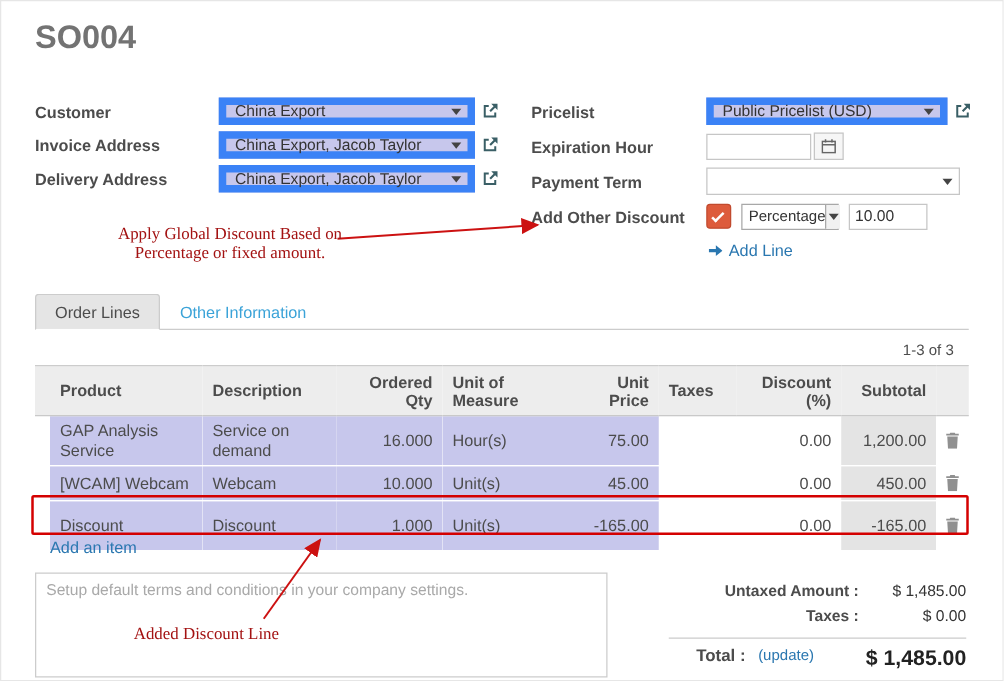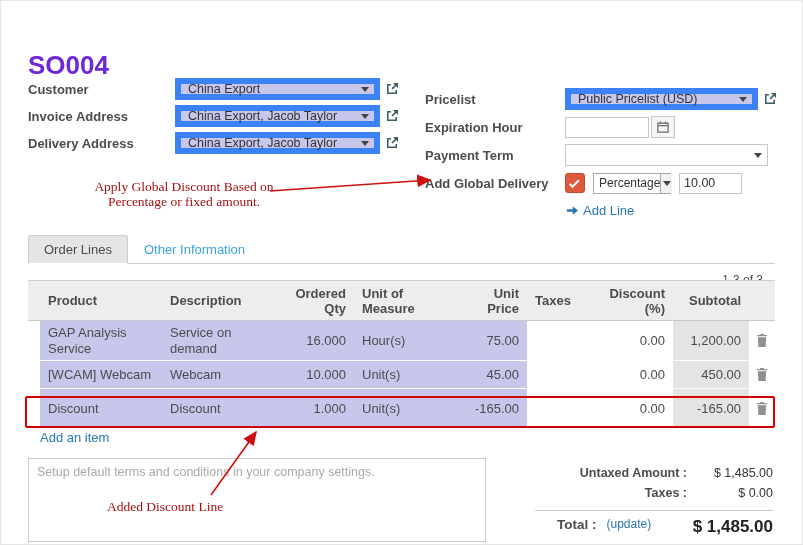--- a/index.html
+++ b/index.html
@@ -1,24 +1,24 @@
 <!DOCTYPE html>
 <html style="--lavender: #c7c7ec; --header-gray: #ededed; --readonly-gray: #e4e4e4; --link: #2a77b0; --tab-link: #3ba3d8; --annotation: #a31212; --arrow: #cc1111; --checkbox: #dd5b3c;"><head>
 <meta charset="utf-8">
 <style>
   * { margin:0; padding:0; box-sizing:border-box; }
   html,body { background:#fff; }
   body { font-family:"Liberation Sans", sans-serif; width:803px; height:545px; }
   .page { position:relative; width:803px; height:545px; background:#fff; overflow:hidden; box-shadow: inset 0 0 0 1px #e6e6e6; }
 
-  .title { position:absolute; left:28px; top:14px; font-size:26px; font-weight:bold; color:#6d28d9;margin-top:36px; }
+  .title { position:absolute; left:28px; top:14px; font-size:26px; font-weight:bold; color:#737373; }
 
   .fgroup { position:absolute; }
   #form-left { left:28px; top:78px; width:375px; }
-  #form-right { left:425px; top:88px; width:352px; }
+  #form-right { left:425px; top:78px; width:352px; }
   .frow { display:flex; align-items:center; height:22px; margin-bottom:5px; }
   #form-right .frow { margin-bottom:6px; }
   .flabel { width:147px; flex:none; font-weight:bold; font-size:13px; color:#4c4c4c; }
   #form-right .flabel { width:140px; }
 
   .m2o { display:flex; align-items:center; height:22px; background:var(--lavender,#c7c7ec); border:6px solid #3b82f6; padding:0 4px 0 7px; font-size:12.5px; color:#333; }
   .m2o .val { flex:1; white-space:nowrap; overflow:hidden; }
   .w-left { width:205px; }
   .w-pricelist { width:201px;gap:15px; }
   .caret { width:11px; display:flex; justify-content:center; align-items:center; flex:none; }
@@ -39,21 +39,21 @@
   .add-line-row { padding-left:142px; height:20px; display:flex; align-items:center; margin-top:3px; }
   .blue-link { color:var(--link,#2a77b0); font-size:13px; text-decoration:none; cursor:pointer; display:inline-flex; align-items:center; gap:5px; }
 
   .tabs { position:absolute; left:28px; top:237px; width:747px; height:27px; border-bottom:1px solid #ccc; display:flex; align-items:flex-end; }
   .tab { font-size:13px; padding:6px 15px; margin-bottom:-1px; cursor:pointer; }
   .tab.active { background:#e5e5e5; border:1px solid #ccc; border-bottom-color:#fff; border-radius:3px 3px 0 0; color:#4c4c4c; }
   .tab.inactive { color:var(--tab-link,#3ba3d8); border:1px solid transparent; }
 
   .pager { position:absolute; right:40px; top:273px; font-size:12px; color:#4c4c4c; }
 
-  table.lines { position:absolute; left:28px; top:280px; width:747px; border-collapse:collapse; table-layout:fixed; font-size:13px; color:#4c4c4c; }
+  table.lines { position:absolute; left:28px; top:292px; width:747px; border-collapse:collapse; table-layout:fixed; font-size:13px; color:#4c4c4c; }
   .lines thead th { height:40px; background:var(--header-gray,#ededed); border-top:1px solid #ccc; border-bottom:1px solid #c9c9c9; font-weight:bold; padding:0 8px; text-align:left; vertical-align:middle; cursor:pointer; }
   .lines th.num { text-align:right; }
   .lines td { padding:0 8px; vertical-align:middle; border-bottom:1px solid #fff; overflow:hidden; }
   tr.r1 td { height:40px; line-height:16px; }
   tr.r2 td { height:28px; }
   tr.r3 td { height:40px; }
   td.lav { background:var(--lavender,#c7c7ec); }
   td.num { text-align:right; }
   td.ro { background:var(--readonly-gray,#e4e4e4); }
   td.handle, td.trash { background:#fff; padding:0; }
@@ -158,21 +158,21 @@
       </span>
     </div>
     <div class="frow">
       <span class="flabel">Payment Term</span>
       <div class="select-white">
         <span class="val" style="flex:1"></span>
         <span class="caret"></span>
       </div>
     </div>
     <div class="frow">
-      <span class="flabel">Add Global Delivery</span>
+      <span class="flabel">Add Other Discount</span>
       <span class="gd-check">
           <span class="gd-mark"></span>
         </span>
       <div class="mini-select">
         <span>Percentage</span>
         <span class="mini-dd">
             <span class="caret"></span>
           </span>
       </div>
       <input class="txt amount" value="10.00" style="">

